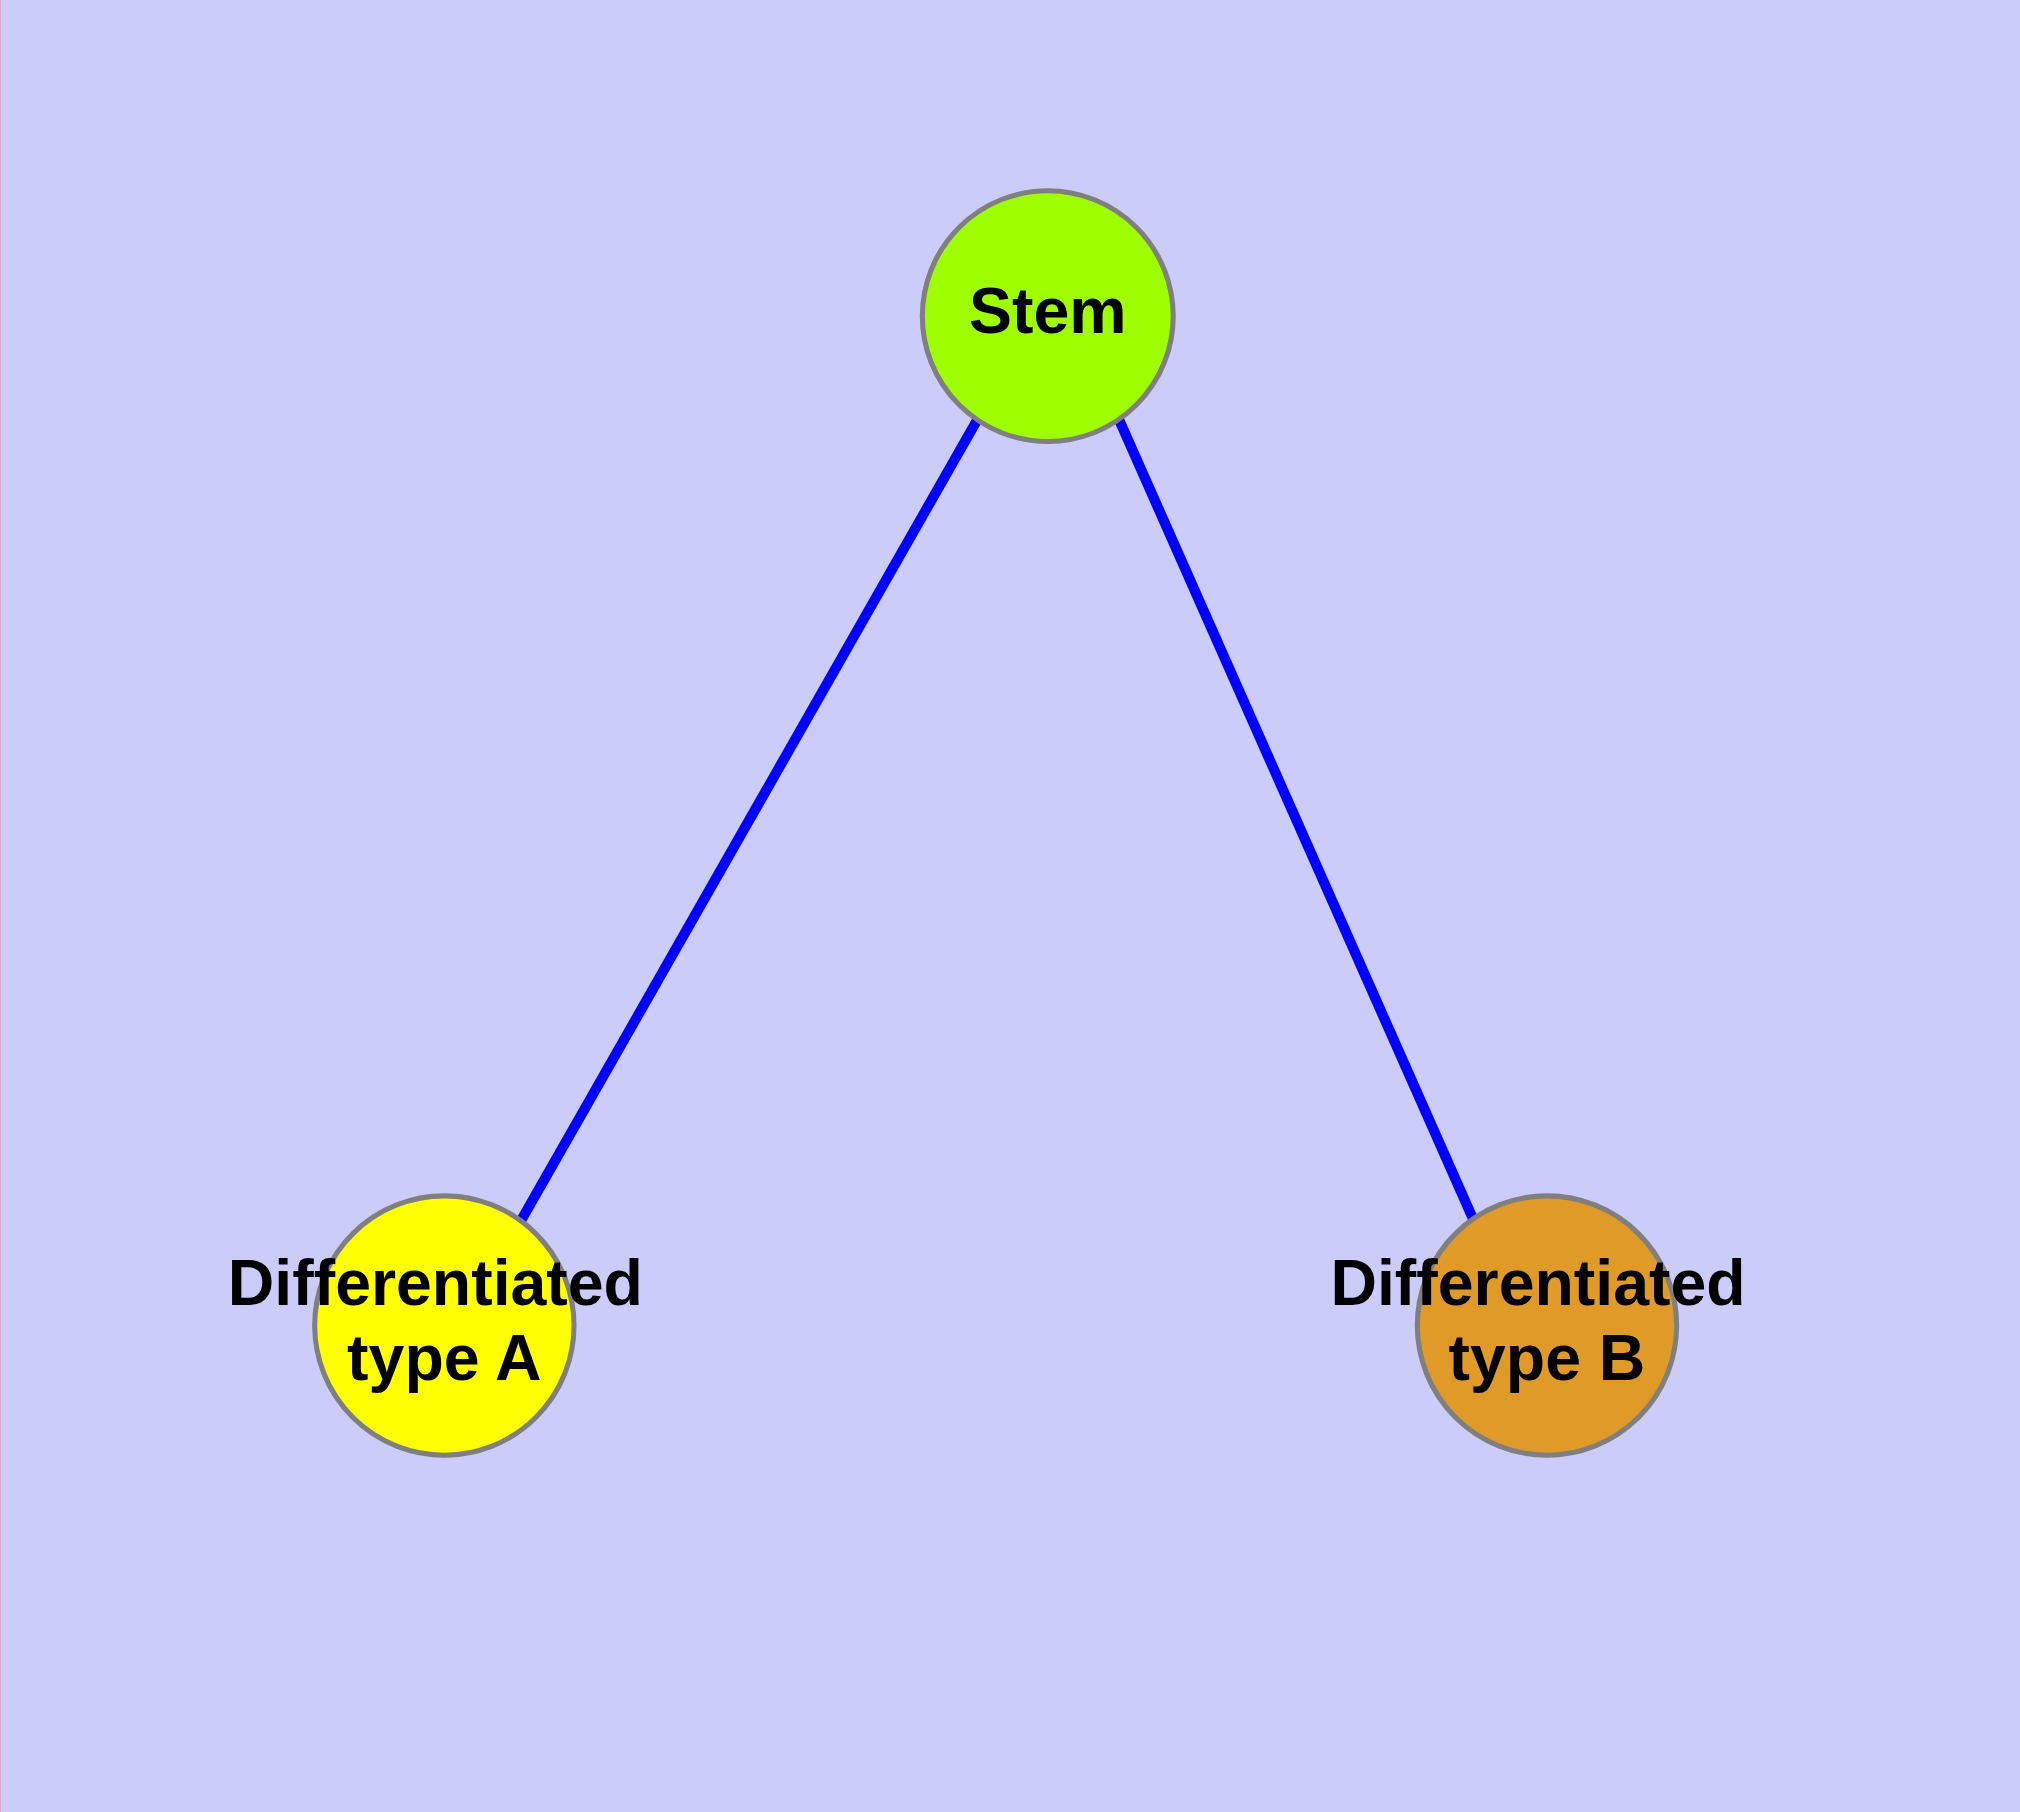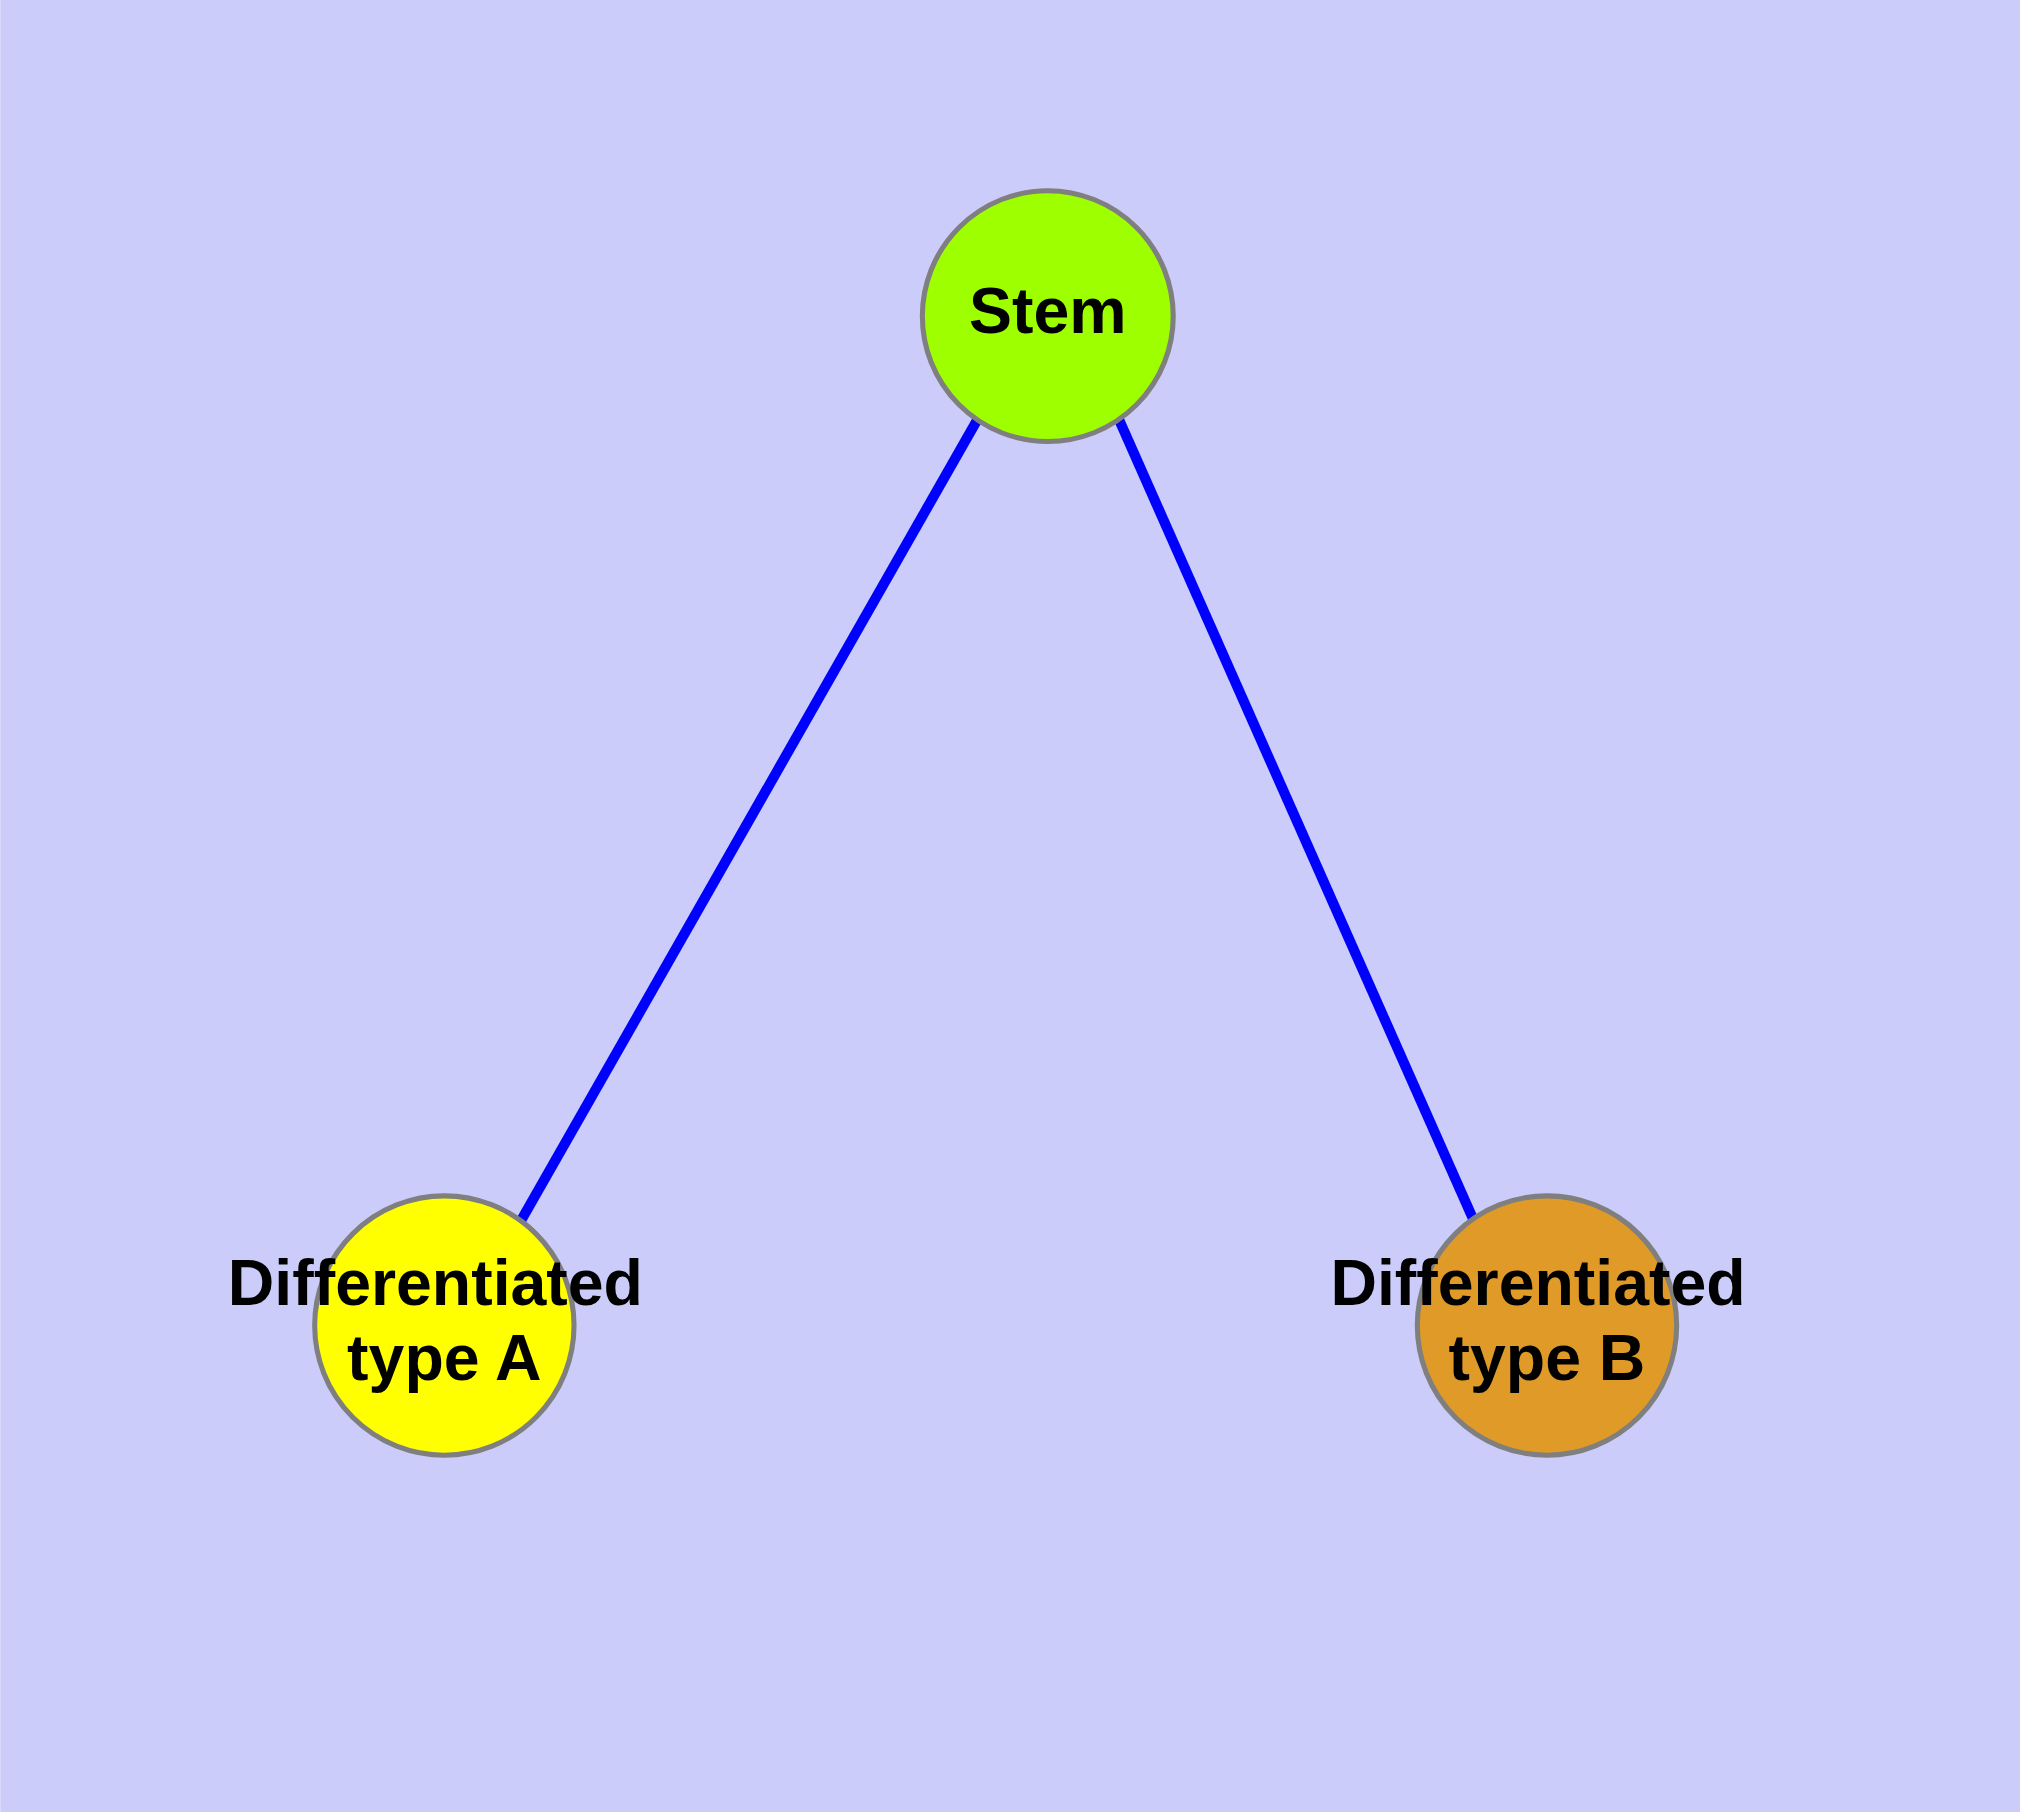--- a/index.html
+++ b/index.html
@@ -8,21 +8,21 @@
     padding: 0;
     background: #ccccfa;
   }
   body {
     font-family: "Liberation Sans", sans-serif;
   }
   #canvas {
     position: relative;
     width: 2021px;
     height: 1812px;
-    background: #ffffff;
+    background: #ef4444;
     overflow: hidden;
   }
   #graph-svg {
     position: absolute;
     top: 0;
     left: 0;
     width: 2021px;
     height: 1812px;
     display: block;
   }

